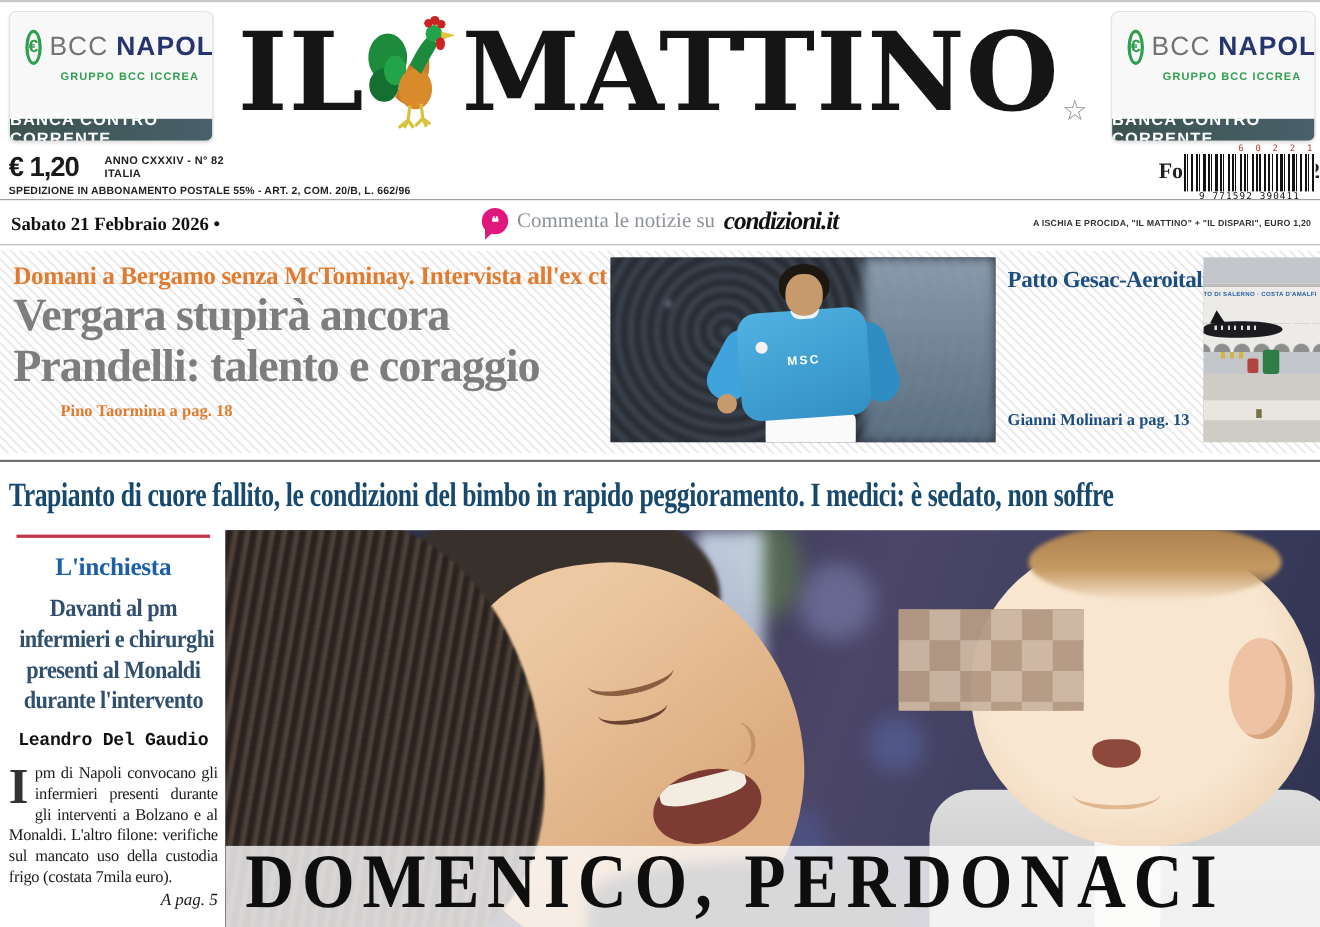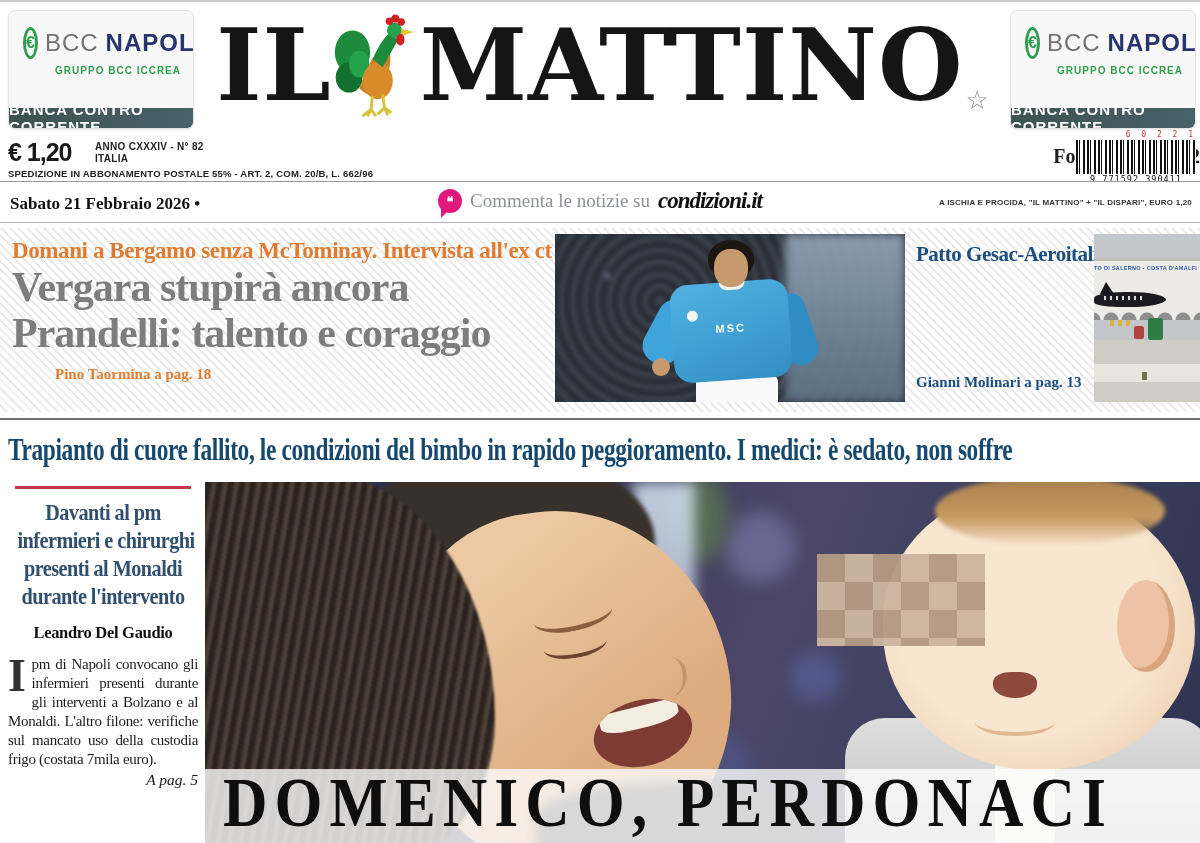--- a/index.html
+++ b/index.html
@@ -113,21 +113,21 @@
   .banner{left:8px;top:430px;width:1192px;white-space:nowrap;color:#17496f;font-weight:bold;font-size:31px;
           letter-spacing:-.5px;transform:scaleX(.755);transform-origin:left center;}
 
   
   .lcol{left:8px;top:480px;width:190px;}
   .red-rule{width:176px;height:3px;background:#c4364a;margin:4px auto 0 auto;}
   .section-title{margin-top:14px;text-align:center;color:#1a5fa8;font-weight:bold;font-size:23px;letter-spacing:-.3px;}
   .m-headline{margin-top:10px;text-align:center;color:#31506f;font-weight:bold;font-size:22.5px;line-height:28px;
               letter-spacing:-.6px;transform:scaleX(.9);transform-origin:center top;}
   .m-headline div{white-space:nowrap;}
-  .m-author{margin-top:12px;text-align:center;font-weight:bold;font-size:16.5px;letter-spacing:-.3px;color:#111;}
+  .m-author{margin-top:12px;text-align:center;font-weight:bold;font-size:16.5px;letter-spacing:-.3px;color:#111;font-family:Liberation Mono, monospace;}
   .m-body{margin-top:12px;font-size:15px;line-height:19px;text-align:justify;color:#1c1c1c;letter-spacing:-.3px;}
   .dropcap{float:left;font-size:46px;line-height:38px;padding:2px 6px 0 0;font-weight:bold;color:#333;}
   .pageref{text-align:right;font-style:italic;font-size:15.5px;margin-top:2px;}
 
   
   .mphoto{left:205px;top:480px;width:995px;height:363px;overflow:hidden;
           background:linear-gradient(110deg,#23283c 0%,#3a3a55 30%,#4c4668 55%,#3c3f5e 75%,#2e3350 100%);}
   .bokeh{position:absolute;border-radius:50%;filter:blur(9px);}
   .bk1{left:520px;top:30px;width:70px;height:70px;background:#7b7fae;opacity:.6;}
   .bk2{left:585px;top:170px;width:50px;height:50px;background:#5a6aa8;opacity:.55;}
@@ -291,20 +291,21 @@
       <div class="ap-person"></div>
     </div>
   </div>
 
   <div class="abs hr3"></div>
 
   <div class="abs banner">Trapianto di cuore fallito, le condizioni del bimbo in rapido peggioramento. I medici: è sedato, non soffre</div>
 
   <div class="abs lcol">
     <div class="red-rule"></div>
+    <div class="section-title">L'inchiesta</div>
     <div class="m-headline">
       <div>Davanti al pm</div>
       <div>infermieri e chirurghi</div>
       <div>presenti al Monaldi</div>
       <div>durante l'intervento</div>
     </div>
     <div class="m-author">Leandro Del Gaudio</div>
     <div class="m-body">
       <span class="dropcap">I</span><span>pm di Napoli convocano gli infermieri presenti durante gli interventi a Bolzano e al Monaldi. L'altro filone: verifiche sul mancato uso della custodia frigo (costata 7mila euro).</span>
     </div>

